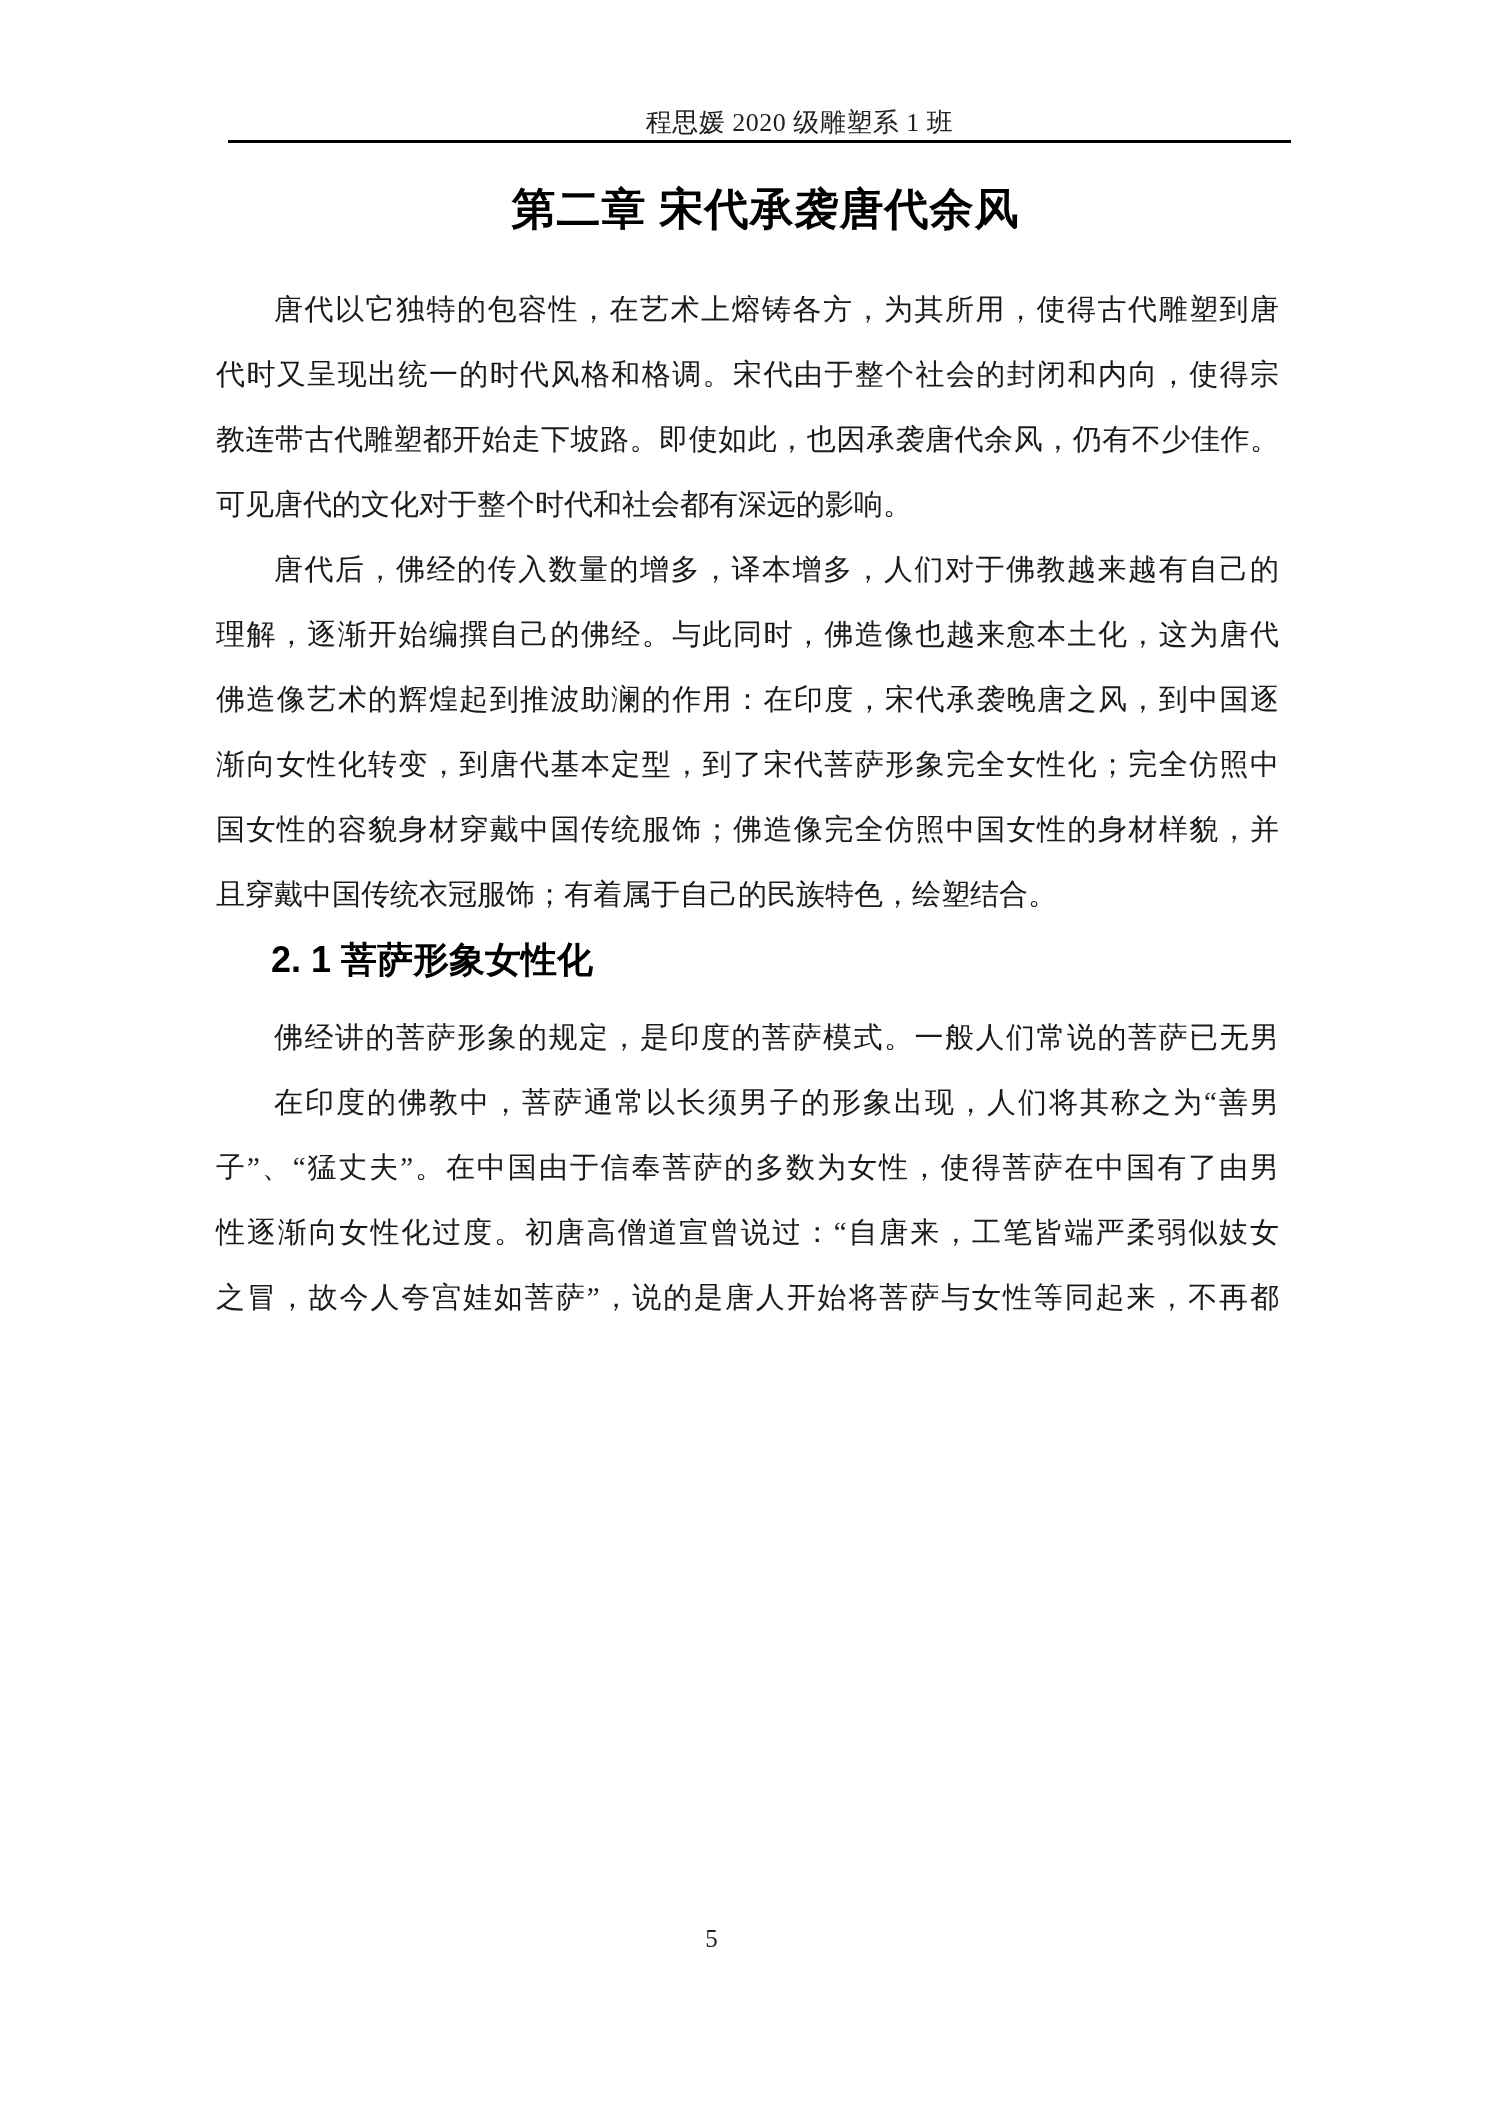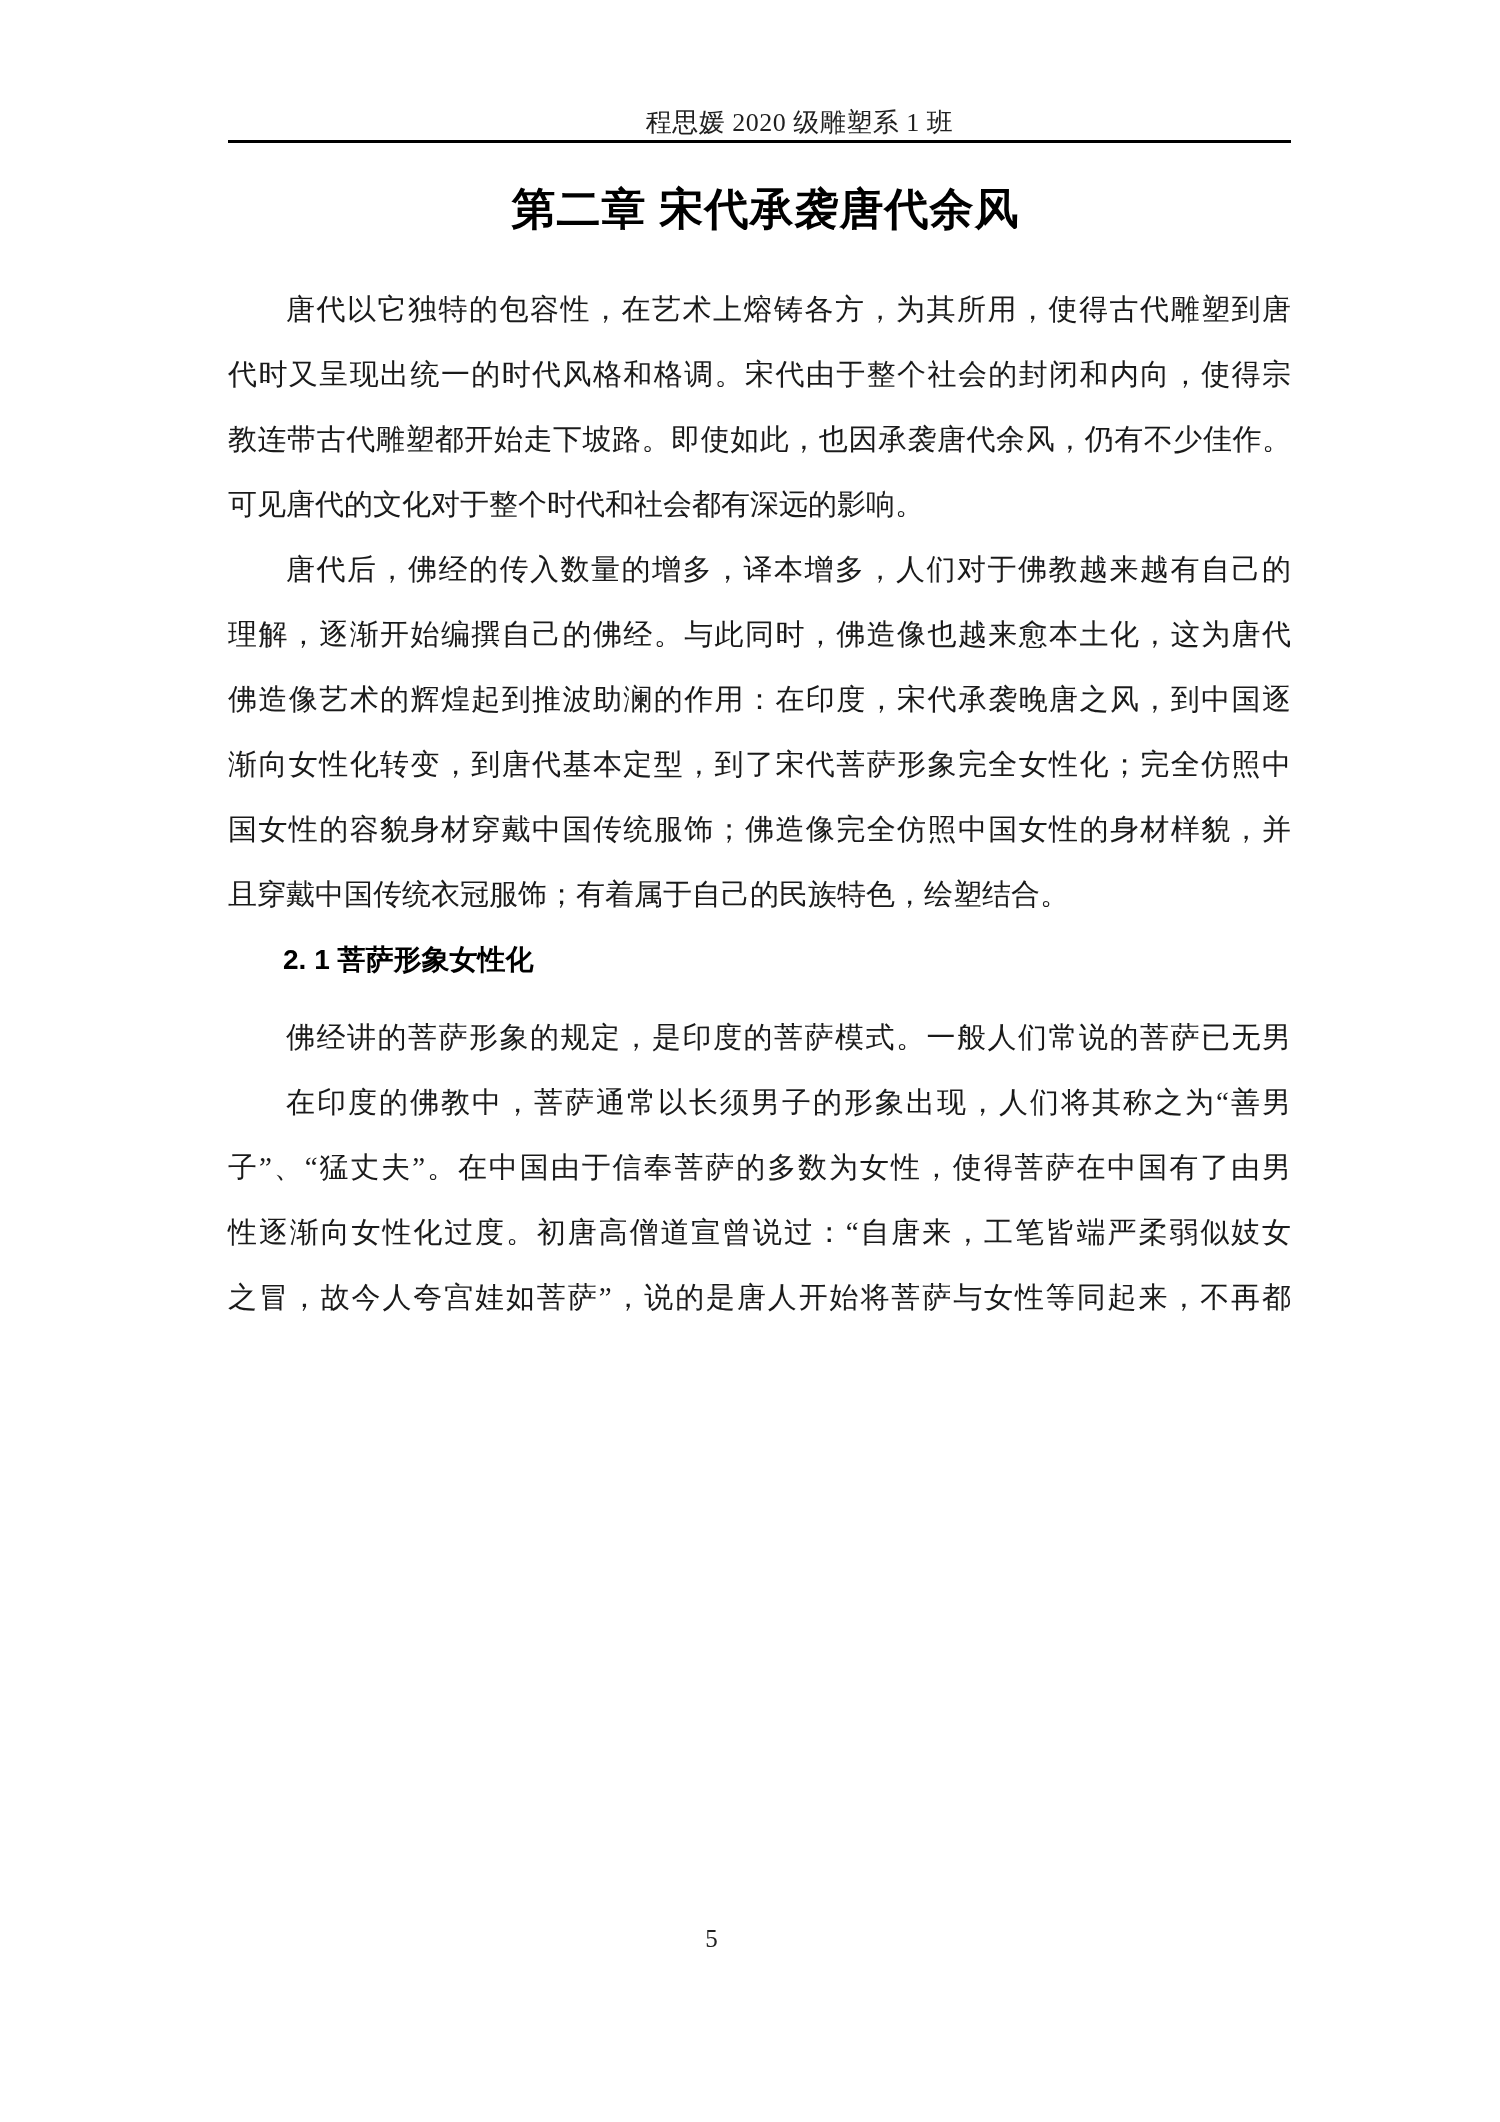--- a/index.html
+++ b/index.html
@@ -44,21 +44,21 @@
     font-family: "Liberation Sans", "DejaVu Sans", sans-serif;
     font-weight: bold;
     font-size: 44px;
     line-height: 58px;
     color: #000000;
     letter-spacing: 1px;
   }
   .document-body {
     position: absolute;
     top: 277px;
-    left: 228px;
+    left: 216px;
     width: 1063px;
   }
   .paragraph { margin: 0; }
   .line {
     height: 65px;
     line-height: 65px;
     font-size: 29px;
     text-align: justify;
     text-align-last: justify;
     text-justify: inter-character;
@@ -67,21 +67,21 @@
   }
   .line.first { padding-left: 58px; }
   .line.last { text-align-last: left; }
   .section-heading {
     margin: 4px 0 16px 0;
     padding-left: 55px;
     height: 58px;
     line-height: 58px;
     font-family: "Liberation Sans", "DejaVu Sans", sans-serif;
     font-weight: bold;
-    font-size: 28px;
+    font-size: 36px;
     color: #000000;
   }
   .page-footer {
     position: absolute;
     top: 1924px;
     left: 228px;
     width: 1063px;
     text-align: center;
   }
   .page-number {

